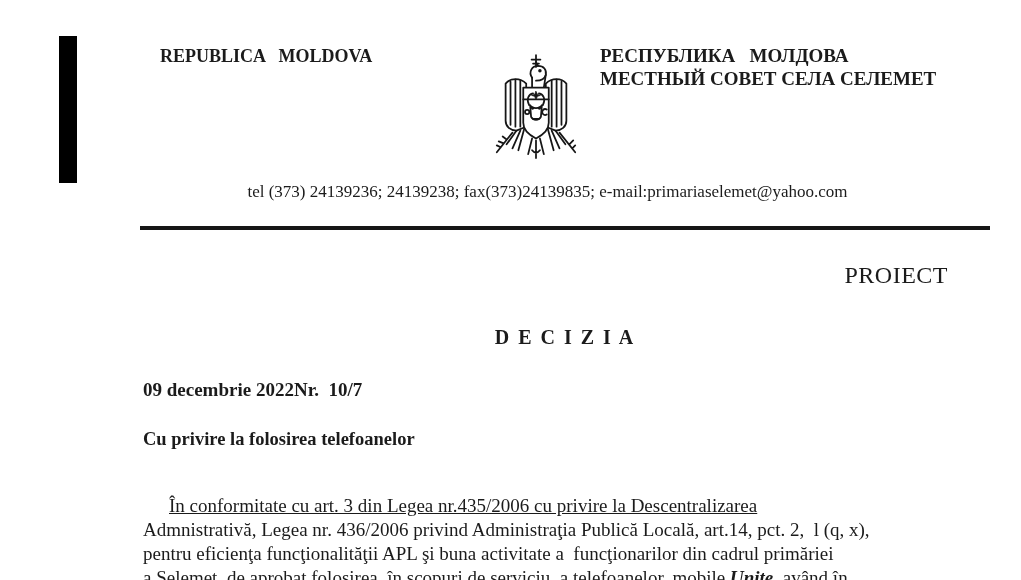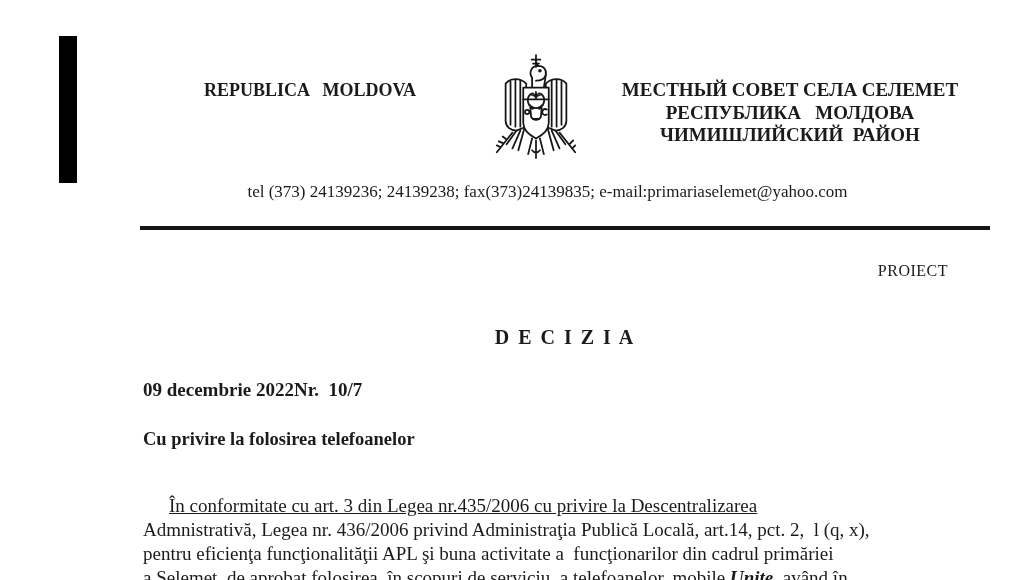--- a/index.html
+++ b/index.html
@@ -7,29 +7,29 @@
     position:relative;
     width:1021px;height:580px;
     background:#ffffff;
     overflow:hidden;
     font-family:"Liberation Serif", serif;
     color:#1b1b1b;
   }
   
   .scan-bar{position:absolute;left:59px;top:36px;width:18px;height:147px;background:#000;}
   
-  .hdr{position:absolute;top:79px;text-align:center;font-weight:bold;line-height:22.5px;}
+  .hdr{position:absolute;top:45px;font-weight:bold;line-height:22.5px;}
   .hdr-left{left:160px;width:300px;font-size:18px;}
   .hdr-right{left:600px;width:380px;font-size:19px;}
   .emblem{position:absolute;left:487px;top:54px;width:98px;height:118px;}
   
   .address{position:absolute;left:75px;top:180px;width:945px;text-align:center;font-size:17px;line-height:24px;}
   .rule{position:absolute;left:140px;top:226px;width:850px;height:4px;background:#161616;}
   
-  .proiect{position:absolute;right:73px;top:262px;font-size:16px;letter-spacing:0.5px;}
+  .proiect{position:absolute;right:73px;top:262px;font-size:24px;letter-spacing:0.5px;}
   .decizia{position:absolute;left:140px;top:326px;width:850px;text-align:center;font-size:20px;font-weight:bold;letter-spacing:2px;}
   
   .daterow{position:absolute;left:143px;top:379px;width:832px;display:flex;justify-content:flex-start;font-size:19px;font-weight:bold;}
   
   .subject{position:absolute;left:143px;top:428px;font-size:18.5px;font-weight:bold;line-height:23px;}
   .subject .it{font-style:italic;}
   
   .body{position:absolute;left:143px;top:494px;width:840px;font-size:19px;line-height:24px;}
   .body .indent{text-indent:26px;text-decoration:underline;}
   .body .it{font-style:italic;font-weight:bold;}
@@ -80,23 +80,22 @@
       <path d="M47 66 h6"></path>
 
       <circle cx="41" cy="59" r="2.2"></circle>
       <path d="M61 56.5 a3 3 0 1 0 0 5"></path>
 
       <path d="M46 86 L42 102 M50 88 L50 106 M54 86 L58 102 M46 98 q4 5 8 0"></path>
     </g>
   </svg>
 
   <div class="hdr hdr-right">
+    <div class="line">РЕСПУБЛИКА   МОЛДОВА</div>
     <div class="line">МЕСТНЫЙ СОВЕТ СЕЛА СЕЛЕМЕТ</div>
-    <div class="line">РЕСПУБЛИКА   МОЛДОВА</div>
-    <div class="line">ЧИМИШЛИЙСКИЙ  РАЙОН</div>
   </div>
 
   <div class="address">
     <div class="line">tel (373) 24139236; 24139238; fax(373)24139835; e-mail:primariaselemet@yahoo.com</div>
   </div>
 
   <div class="rule"></div>
 
   <div class="proiect line">PROIECT</div>
 

